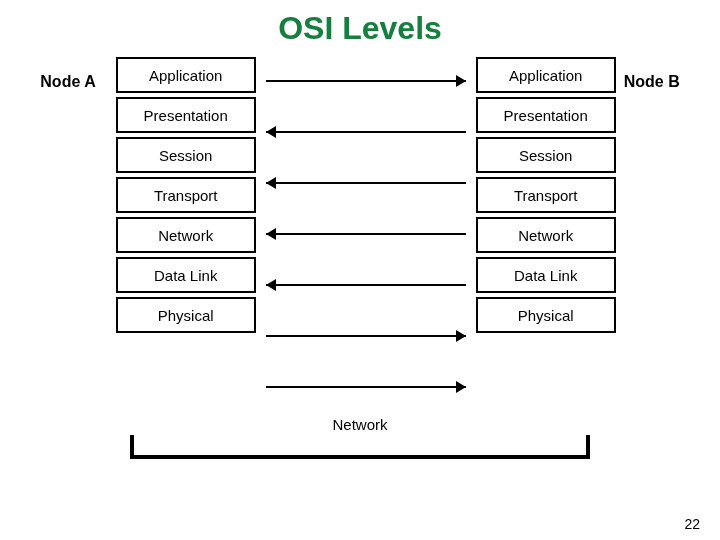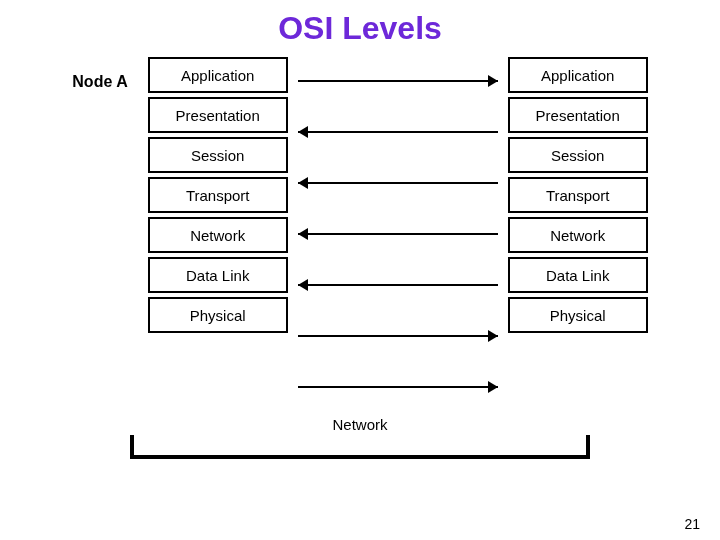--- a/index.html
+++ b/index.html
@@ -14,21 +14,21 @@
     .page {
       width: 720px;
       height: 540px;
       position: relative;
       padding: 10px 20px;
     }
     .title {
       text-align: center;
       font-size: 32px;
       font-weight: bold;
-      color: #6d28d9;
+      color: #15803d;
       margin-bottom: 10px;
     }
     .node-label {
       font-size: 16px;
       font-weight: bold;
       color: #000;
       padding-top: 8px;
       white-space: nowrap;
     }
     .layers-col {
@@ -230,27 +230,30 @@
           <span>Network</span>
         </div>
       <div class="layer-box">
           <span>Data Link</span>
         </div>
       <div class="layer-box">
           <span>Physical</span>
         </div>
     </div>
 
+    <div style="display:flex; flex-direction:column; justify-content:flex-start; margin-left:8px; padding-top:8px;">
+      <span class="node-label">Node B</span>
+    </div>
   </div>
 
   <div class="bottom-section">
     <div class="network-base">
       <div class="network-label">Network</div>
       <div class="network-verticals">
         <div class="network-vline"></div>
         <div class="network-vline"></div>
       </div>
       <div class="network-hline"></div>
     </div>
   </div>
 
-  <div class="page-number">21</div>
+  <div class="page-number">22</div>
 </div>
 
 </body></html>

